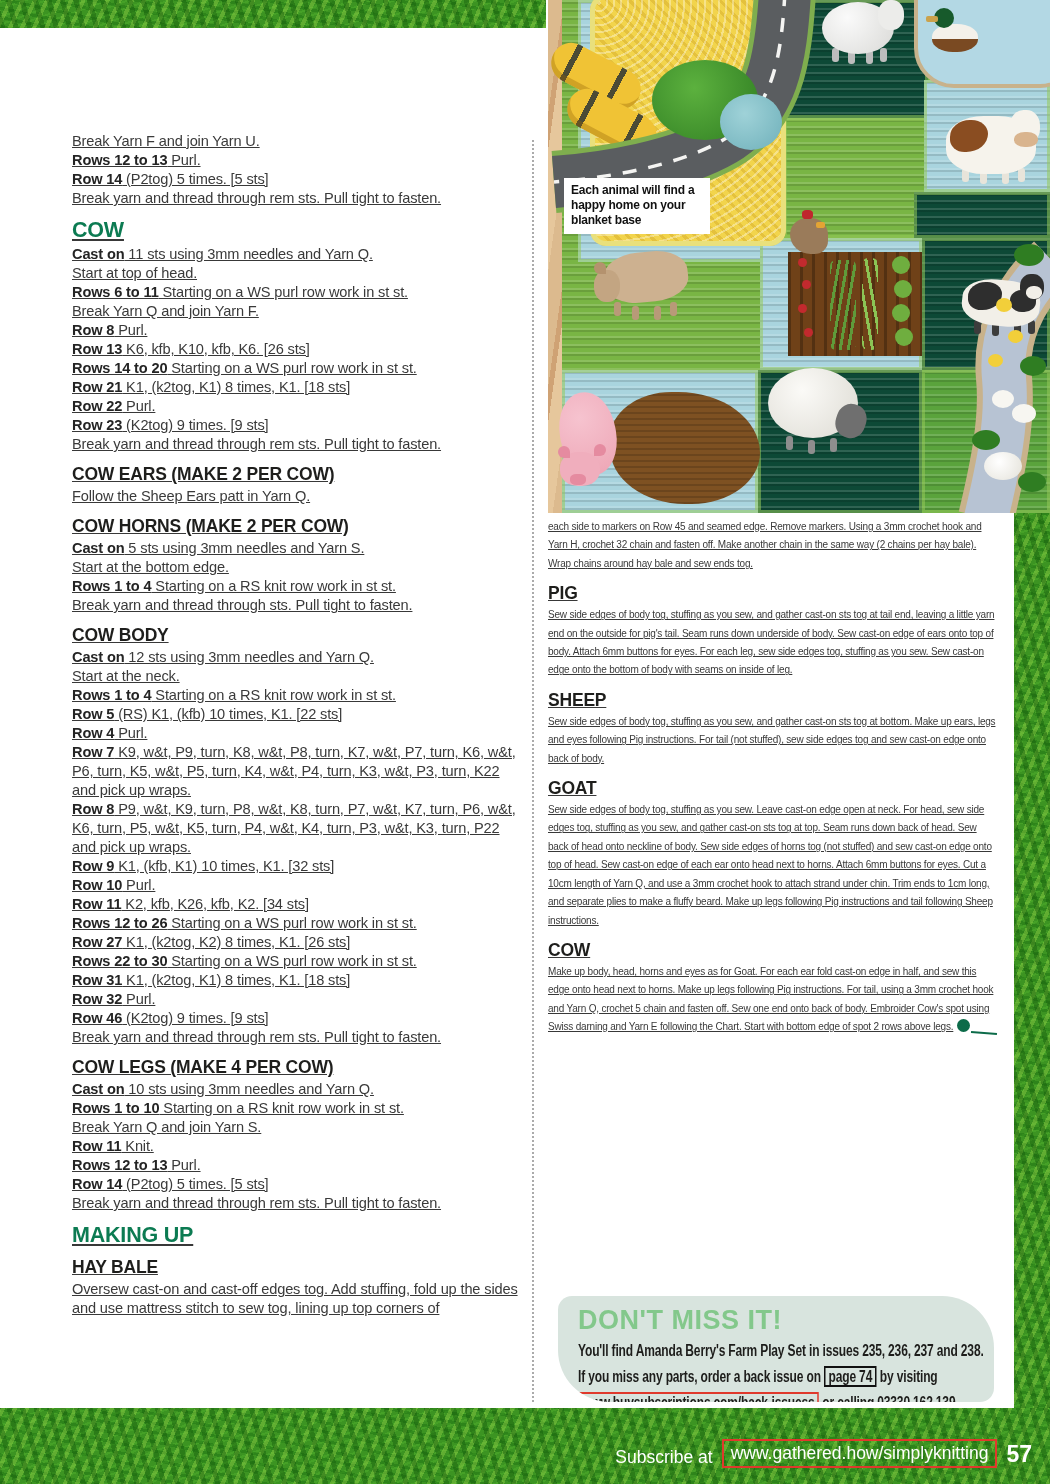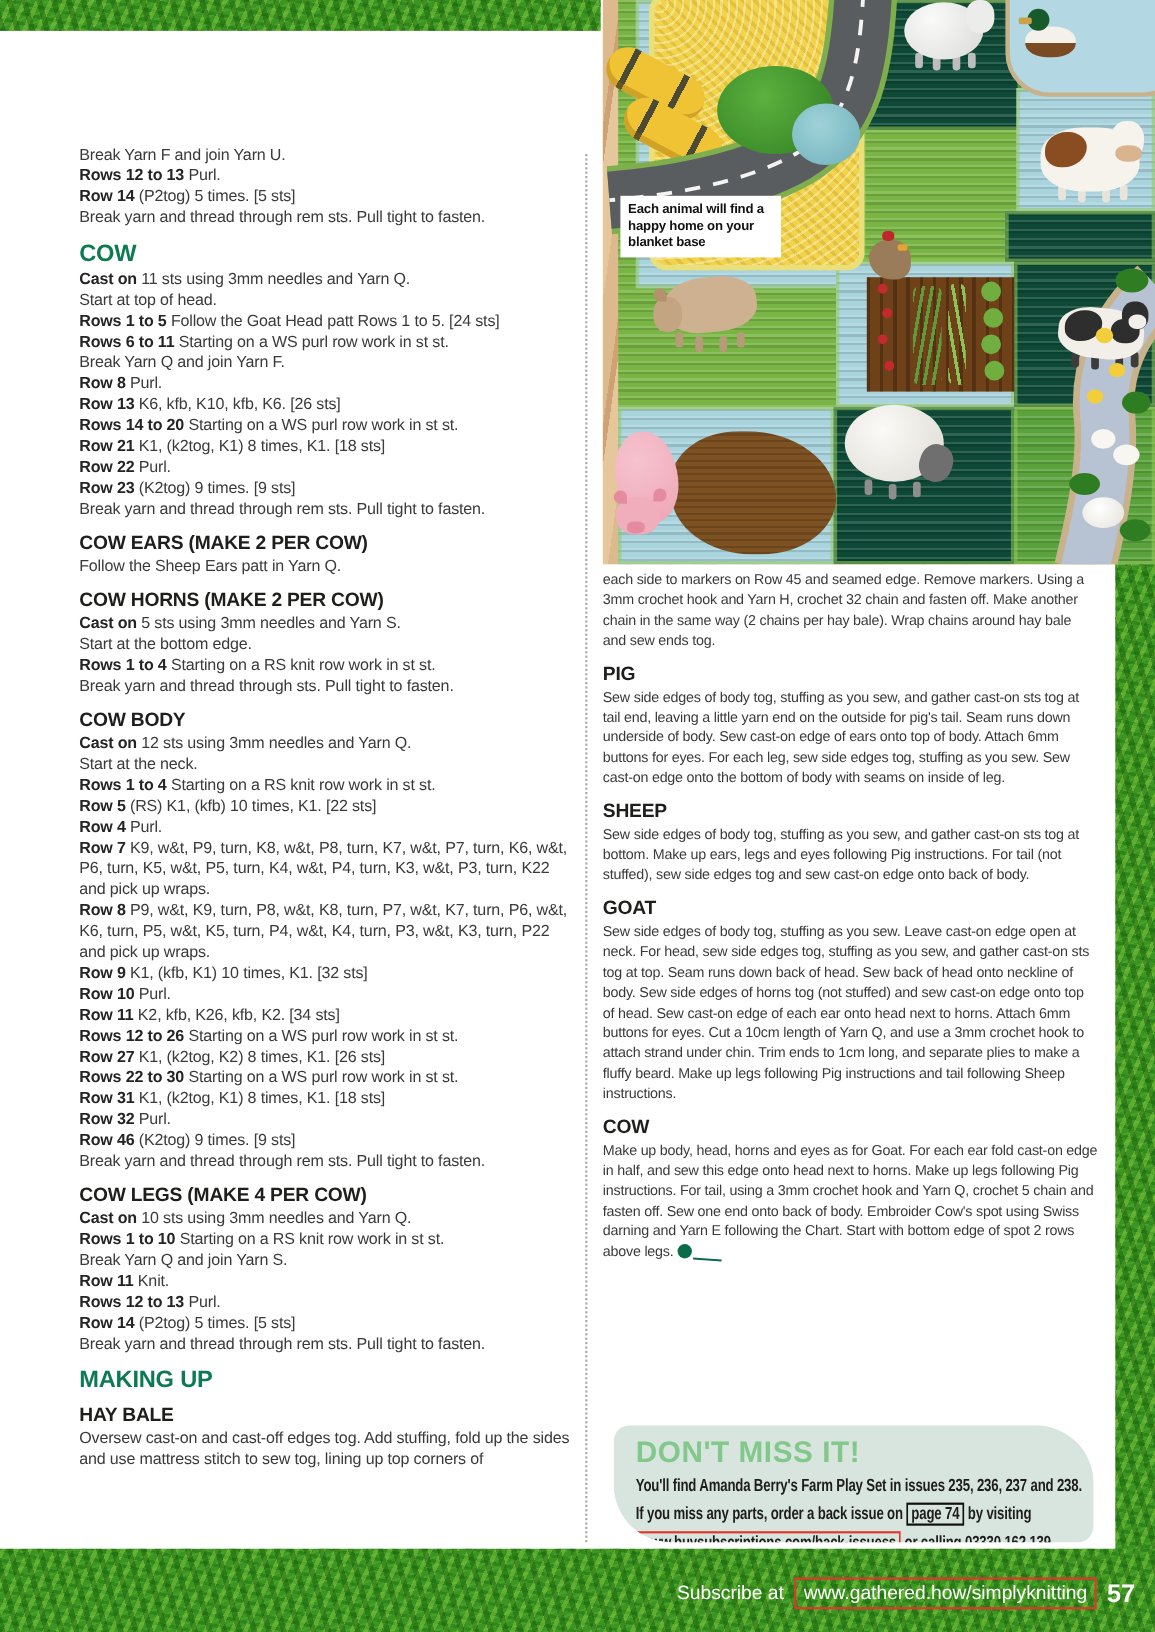--- a/index.html
+++ b/index.html
@@ -21,24 +21,24 @@
   #grass-right{left:1014px;top:513px;width:36px;height:971px;}
   #grass-bottom{left:0;top:1408px;width:1050px;height:76px;}
 
   
   #col-left{position:absolute;left:72px;top:132px;width:452px;}
   #col-right{position:absolute;left:548px;top:518px;width:450px;}
   #divider{position:absolute;left:532px;top:140px;height:1262px;width:0;border-left:2px dotted #ababab;}
 
   .pline{margin:0;font-size:14.6px;line-height:19px;letter-spacing:-0.15px;color:#3a3a3a;}
   .pline b{color:#242424;}
-  .psec{margin:0 0 10px 0;}
+  .psec{margin:0 0 10px 0;text-decoration:underline;}
   h2.green{font-size:21.5px;line-height:24px;margin:6px 0 3px 0;color:#0c7b52;letter-spacing:-0.2px;font-weight:bold;}
   h3.sub{font-size:17.5px;line-height:20px;margin:10px 0 3px 0;color:#1e1e1c;letter-spacing:-0.2px;font-weight:bold;}
-  .para{margin:0 0 7px 0;font-size:13px;line-height:18.4px;letter-spacing:-0.2px;color:#3a3a3a;}
+  .para{margin:0 0 7px 0;font-size:10px;line-height:18.4px;letter-spacing:-0.2px;color:#3a3a3a;}
   #col-right h3.sub{margin-top:7px;}
 
   .end-dot{display:inline-block;width:13px;height:13px;border-radius:50%;background:#0c6b49;vertical-align:-2px;margin-left:4px;}
   .end-tail{display:inline-block;width:26px;height:2px;background:#0c6b49;vertical-align:-4px;margin-left:1px;transform:rotate(4deg);}
 
   
   #dont-miss{
     position:absolute;left:558px;top:1296px;width:436px;height:106px;
     background:#d8e4de;border-radius:14px 52px 14px 52px;overflow:hidden;
   }
@@ -48,21 +48,21 @@
   }
   #dont-miss .dm-body{
     margin:0 0 0 20px;width:548px;transform:scaleX(0.75);transform-origin:left top;
     font-size:16px;line-height:26px;font-weight:bold;color:#1d1d1b;letter-spacing:-0.2px;
   }
   .box-black{border:2px solid #101010;padding:0 4px;}
   .box-red{border:2px solid #e0392c;padding:0 4px;}
 
   
   #footer{
-    position:absolute;right:18px;top:1428px;height:40px;display:flex;align-items:center;gap:9px;
+    position:absolute;right:18px;top:1428px;height:40px;display:flex;align-items:flex-end;gap:9px;
     color:#ffffff;font-size:17.5px;
   }
   #footer .redbox{border:2px solid #e0392c;padding:2px 7px;}
   #footer .pagenum{font-size:23px;font-weight:bold;}
 
   
   #photo{
     position:absolute;left:548px;top:0;width:502px;height:513px;overflow:hidden;
     background:repeating-linear-gradient(98deg,#dcba8e 0 16px,#cfa274 16px 21px,#e6c79c 21px 38px);
   }
@@ -255,21 +255,20 @@
     <div class="psec">
       <p class="pline">Break Yarn F and join Yarn U.</p>
       <p class="pline"><b>Rows 12 to 13</b> Purl.</p>
       <p class="pline"><b>Row 14</b> (P2tog) 5 times. [5 sts]</p>
       <p class="pline">Break yarn and thread through rem sts. Pull tight to fasten.</p>
     </div>
     <div class="psec">
       <h2 class="green">COW</h2>
       <p class="pline"><b>Cast on</b> 11 sts using 3mm needles and Yarn Q.</p>
       <p class="pline">Start at top of head.</p>
-      <p class="pline"><b>Rows 1 to 5</b> Follow the Goat Head patt Rows 1 to 5. [24 sts]</p>
       <p class="pline"><b>Rows 6 to 11</b> Starting on a WS purl row work in st st.</p>
       <p class="pline">Break Yarn Q and join Yarn F.</p>
       <p class="pline"><b>Row 8</b> Purl.</p>
       <p class="pline"><b>Row 13</b> K6, kfb, K10, kfb, K6. [26 sts]</p>
       <p class="pline"><b>Rows 14 to 20</b> Starting on a WS purl row work in st st.</p>
       <p class="pline"><b>Row 21</b> K1, (k2tog, K1) 8 times, K1. [18 sts]</p>
       <p class="pline"><b>Row 22</b> Purl.</p>
       <p class="pline"><b>Row 23</b> (K2tog) 9 times. [9 sts]</p>
       <p class="pline">Break yarn and thread through rem sts. Pull tight to fasten.</p>
     </div>

